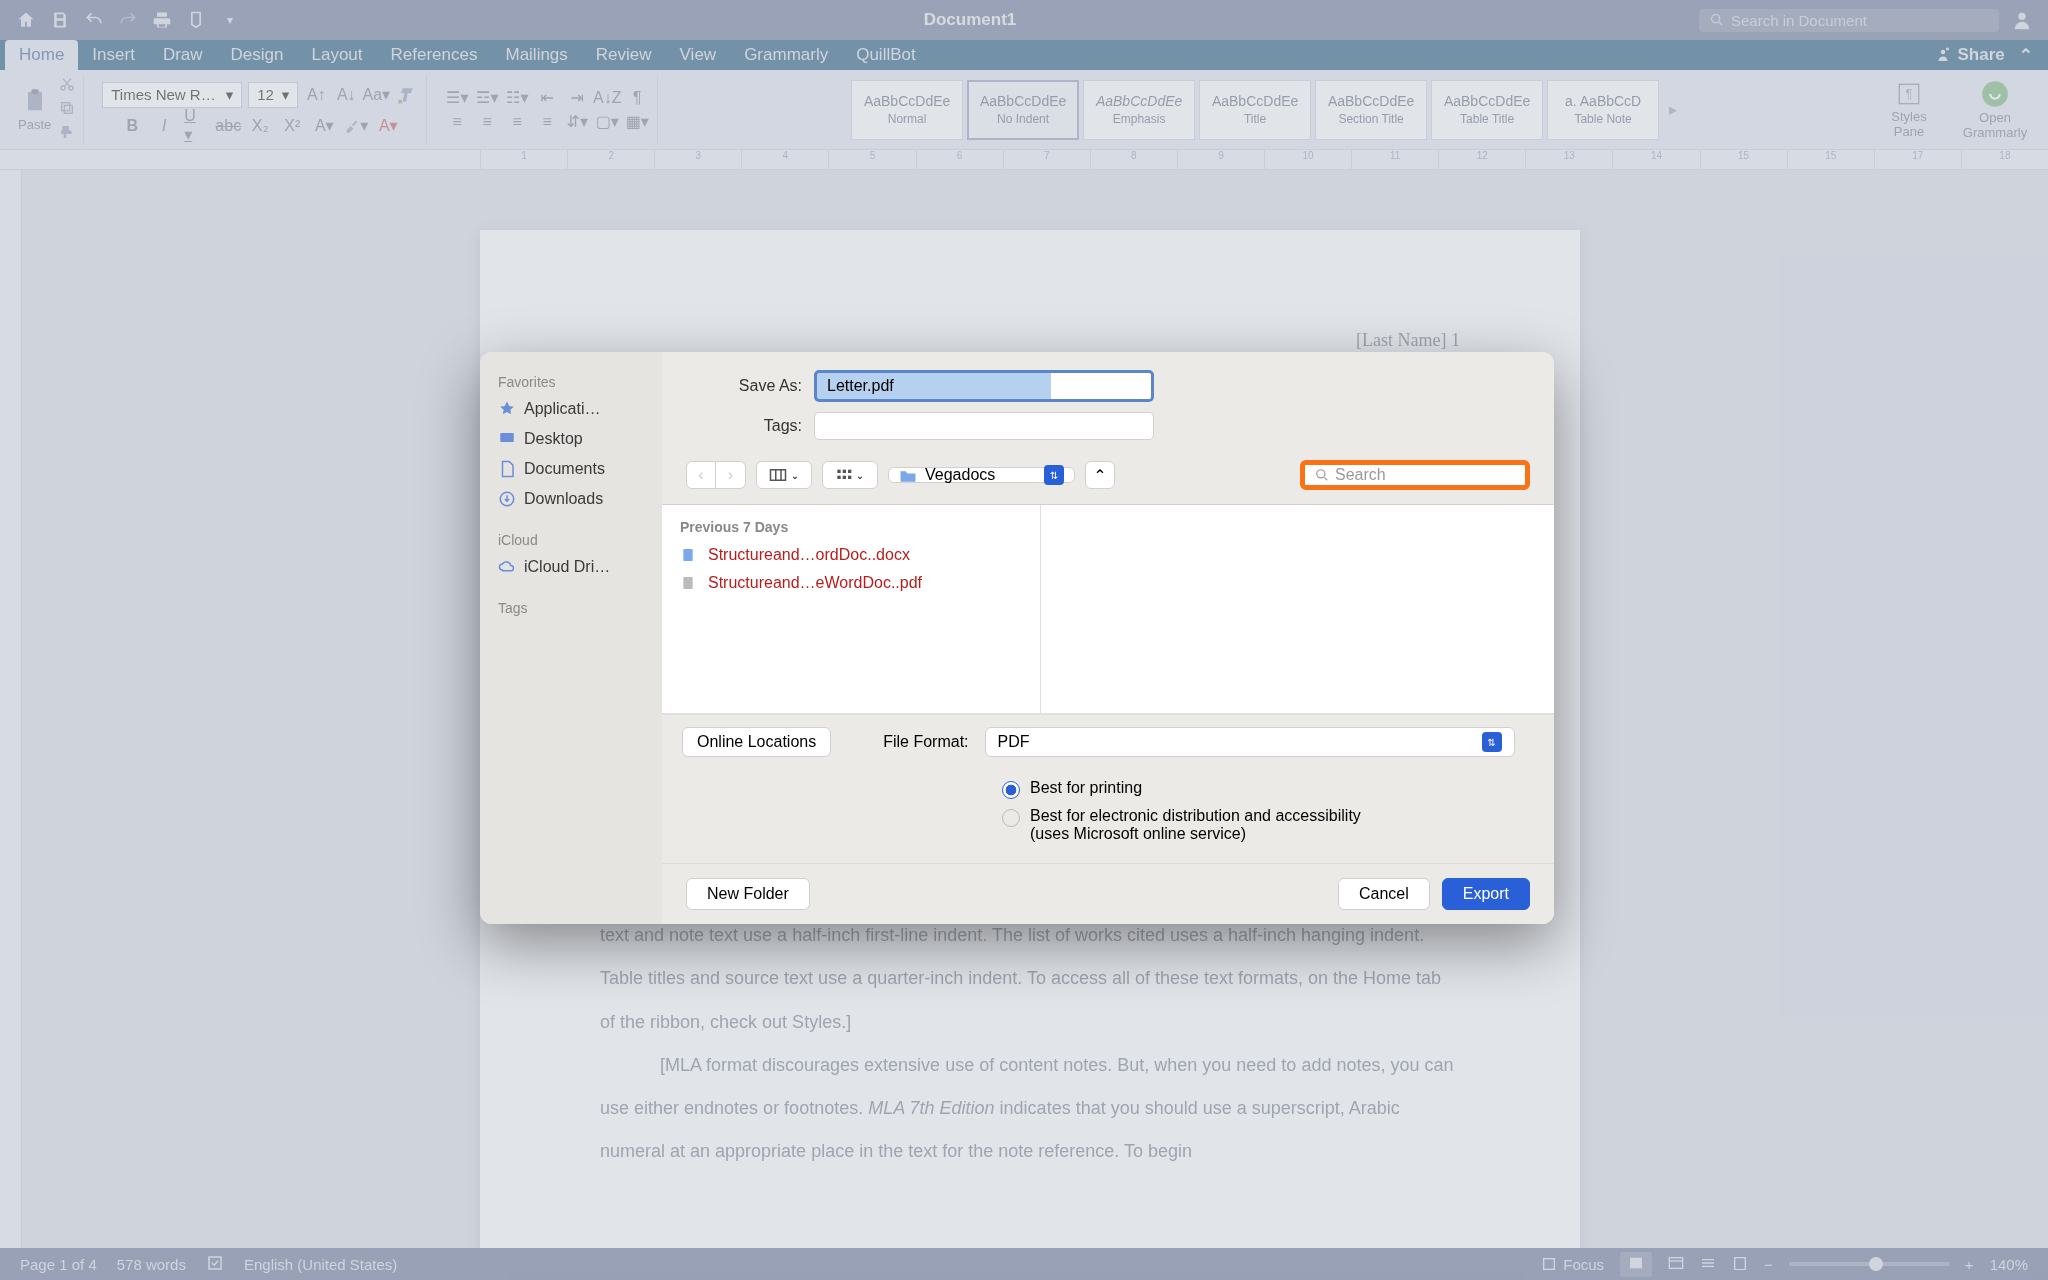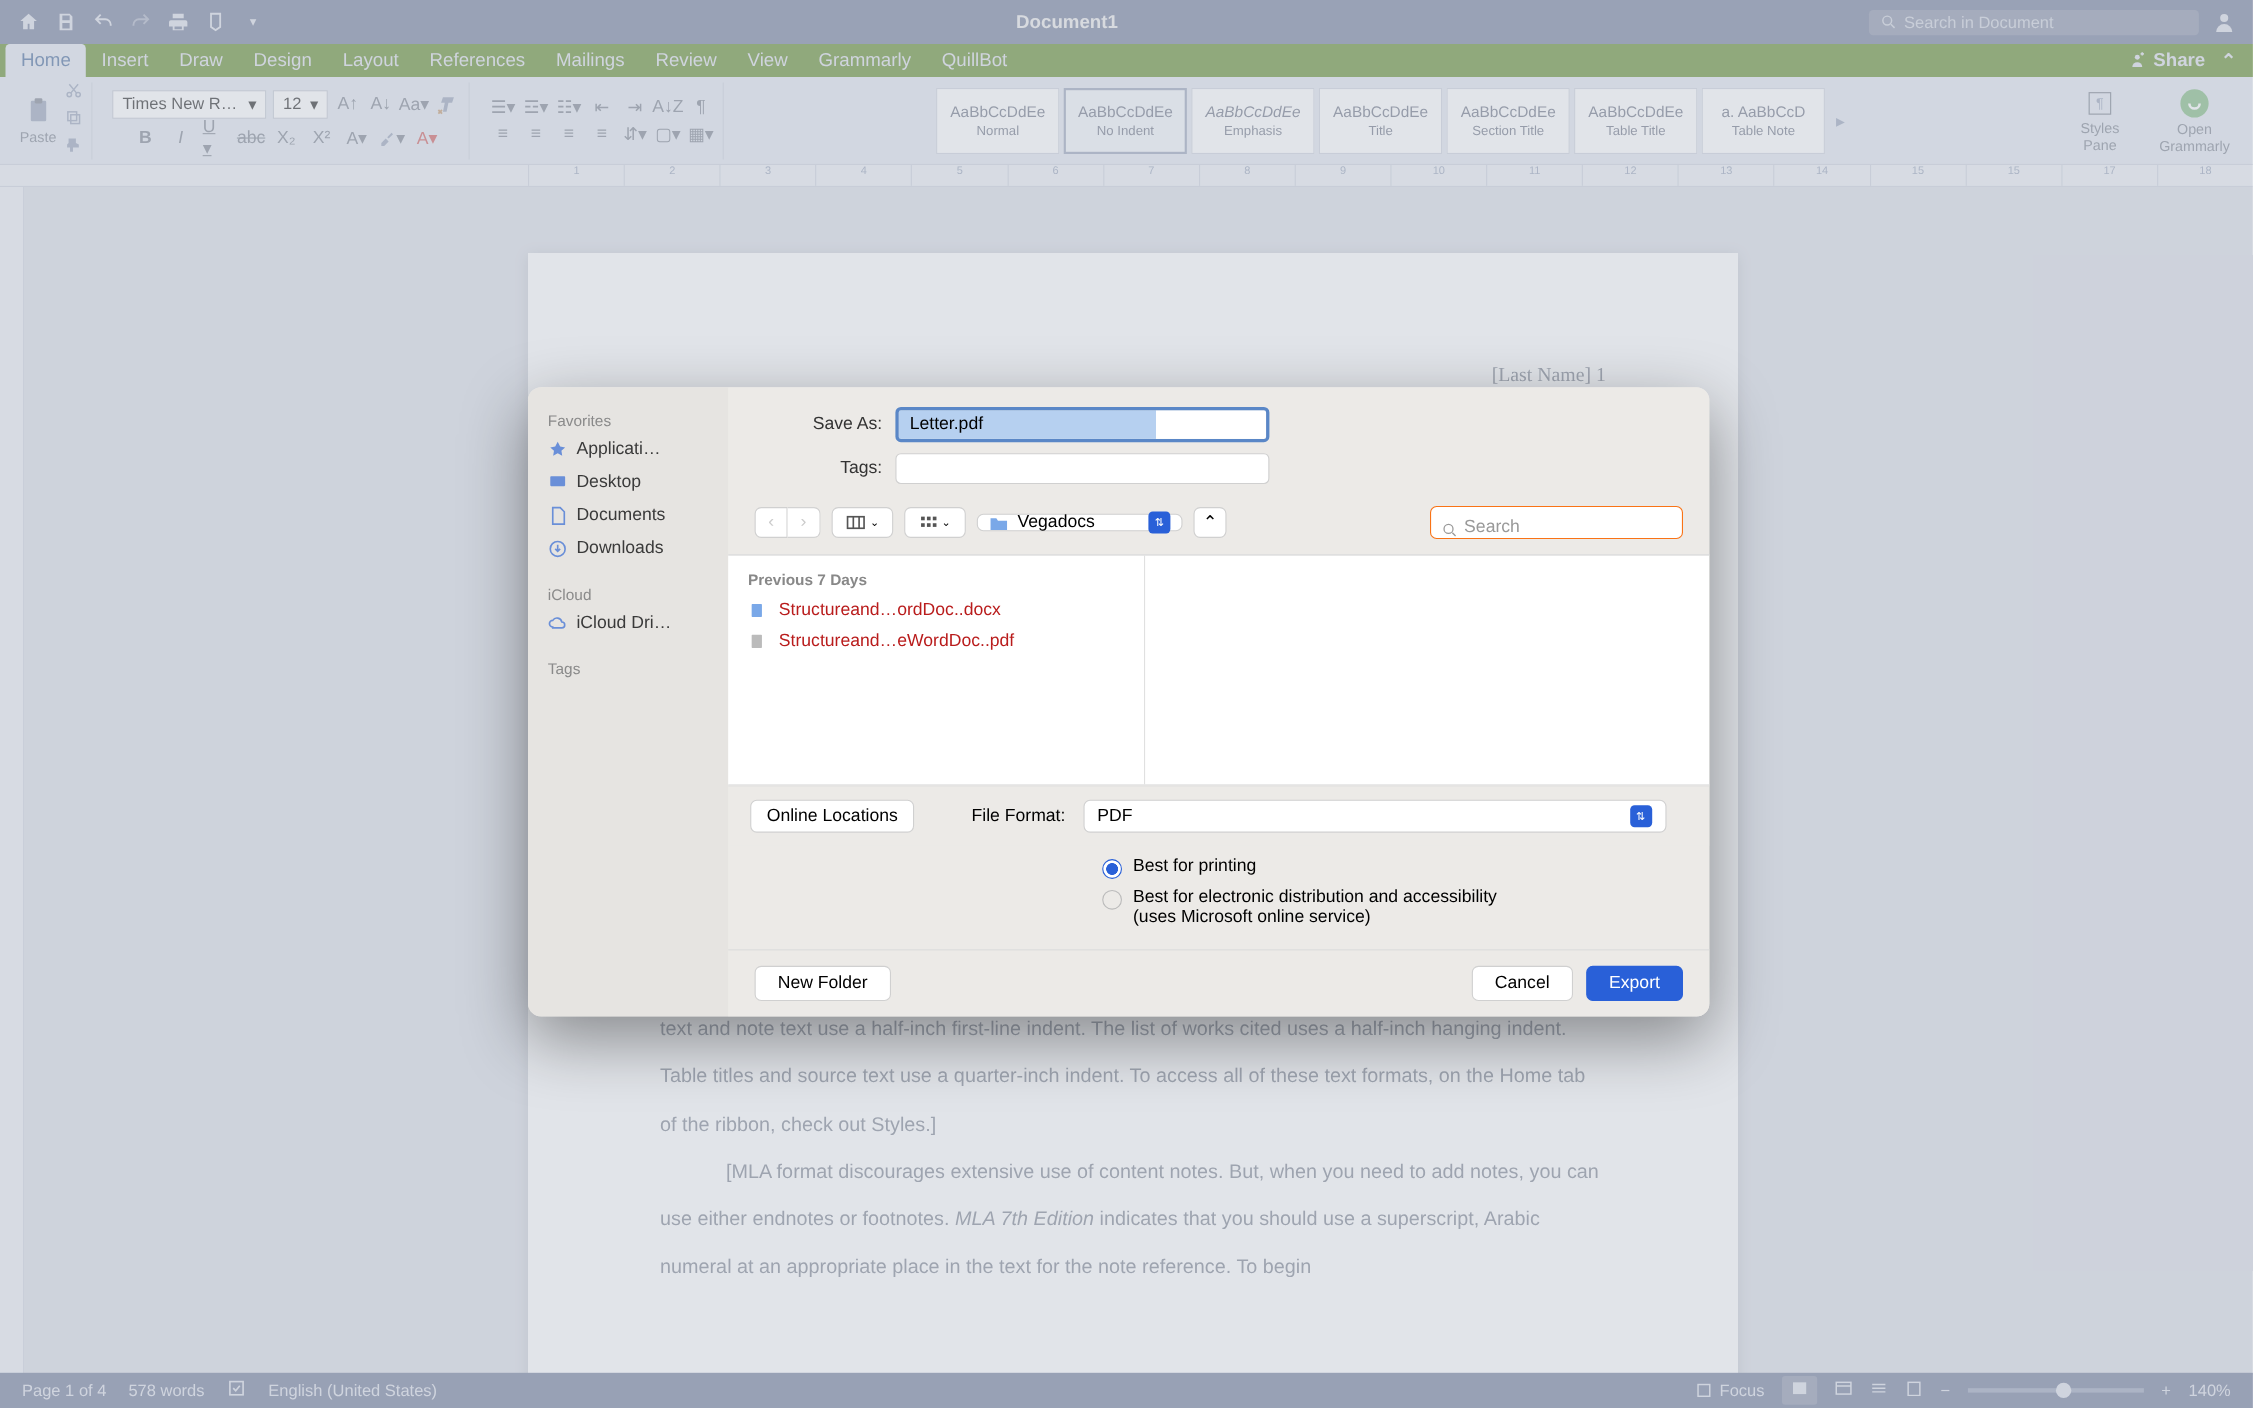--- a/index.html
+++ b/index.html
@@ -5,21 +5,21 @@
 * { margin: 0; padding: 0; box-sizing: border-box; font-family: -apple-system, BlinkMacSystemFont, "Segoe UI", sans-serif; }
 body { width: 2048px; height: 1280px; background: #f5f5f5; overflow: hidden; position: relative; }
 
 
 .top-toolbar { height: 40px; background: #616d8e; display: flex; align-items: center; padding: 0 15px; color: #d8dce6; gap: 12px; }
 .top-toolbar .icon { width: 22px; height: 22px; display: flex; align-items: center; justify-content: center; cursor: pointer; }
 .doc-title { flex: 1; text-align: center; font-weight: 600; font-size: 17px; color: #e8e8e8; }
 .search-box { background: #7a849e; border-radius: 4px; padding: 3px 10px; width: 300px; display: flex; align-items: center; gap: 6px; color: #c8cdd9; font-size: 15px; }
 
 
-.ribbon-tabs { height: 30px; background: #4d7c0f; display: flex; align-items: center; padding: 0 5px; color: #d8dce6; font-size: 17px; }
+.ribbon-tabs { height: 30px; background: #0c4a6e; display: flex; align-items: center; padding: 0 5px; color: #d8dce6; font-size: 17px; }
 .ribbon-tab { padding: 5px 14px; cursor: pointer; }
 .ribbon-tab.active { background: #dde3ed; color: #2e568e; border-radius: 4px 4px 0 0; }
 .share-btn { margin-left: auto; display: flex; align-items: center; gap: 6px; padding: 0 10px; font-weight: 600; }
 
 
 .ribbon { height: 80px; background: #dde3ed; display: flex; align-items: center; padding: 5px 10px; gap: 10px; border-bottom: 1px solid #c8cdd9; }
 .ribbon-group { display: flex; flex-direction: column; align-items: center; padding: 0 8px; border-right: 1px solid #c8cdd9; height: 70px; justify-content: center; }
 .ribbon-group.no-border { border-right: none; }
 .paste-btn { display: flex; flex-direction: column; align-items: center; gap: 2px; font-size: 13px; color: #6b7280; }
 .clipboard-icons { display: flex; flex-direction: column; gap: 4px; }
@@ -65,21 +65,21 @@
 .save-label { width: 120px; text-align: right; font-size: 16px; color: #333; }
 .save-input { flex: 1; max-width: 340px; height: 32px; border: 3px solid #5a87c7; border-radius: 5px; padding: 0 10px; font-size: 16px; background: #fff; }
 .tags-input { flex: 1; max-width: 340px; height: 28px; border: 1px solid #d0d0d0; border-radius: 5px; padding: 0 10px; font-size: 16px; background: #fff; }
 .nav-row { display: flex; align-items: center; padding: 14px 24px; gap: 10px; }
 .nav-btn { width: 30px; height: 28px; border: 1px solid #d0d0d0; border-radius: 6px; background: #fff; display: flex; align-items: center; justify-content: center; cursor: pointer; }
 .nav-btn-group { display: flex; }
 .nav-btn-group .nav-btn:first-child { border-radius: 6px 0 0 6px; }
 .nav-btn-group .nav-btn:last-child { border-radius: 0 6px 6px 0; border-left: none; }
 .location-select { flex: 1; max-width: 290px; height: 16px; border: 1px solid #d0d0d0; border-radius: 6px; background: #fff; display: flex; align-items: center; padding: 0 10px; gap: 8px; }
 .location-select .chev { margin-left: auto; background: #2960d8; color: #fff; width: 20px; height: 20px; border-radius: 4px; display: flex; align-items: center; justify-content: center; font-size: 10px; }
-.search-input { width: 230px; height: 30px; border: 1px solid #f97316; border-radius: 6px; background: #fff; display: flex; align-items: flex-end; padding: 0 10px; gap: 6px; color: #999; font-size: 16px; }
+.search-input { width: 230px; height: 30px; border: 5px solid #f97316; border-radius: 6px; background: #fff; display: flex; align-items: center; padding: 0 10px; gap: 6px; color: #999; font-size: 16px; }
 .file-list-area { flex: 1; background: #fff; border-top: 1px solid #d0d0d0; border-bottom: 1px solid #e0e0e0; display: flex; }
 .file-column { width: 379px; border-right: 1px solid #e0e0e0; padding: 8px 0; }
 .file-section-header { font-size: 14px; color: #888; font-weight: 600; padding: 6px 18px; }
 .file-item { display: flex; align-items: center; gap: 12px; padding: 5px 18px; font-size: 16px; color: #b91c1c; }
 .file-item svg { width: 16px; height: 16px; }
 .format-row-dialog { display: flex; align-items: center; padding: 12px 20px; gap: 16px; border-top: 1px solid #e0e0e0; background: #eceae7; }
 .online-btn { height: 30px; padding: 0 14px; border: 1px solid #d0d0d0; border-radius: 6px; background: #fff; font-size: 16px; cursor: pointer; }
 .format-label { font-size: 16px; }
 .format-select { flex: 1; max-width: 530px; height: 30px; border: 1px solid #d0d0d0; border-radius: 6px; background: #fff; display: flex; align-items: center; padding: 0 12px; }
 .format-select .chev { margin-left: auto; background: #2960d8; color: #fff; width: 20px; height: 20px; border-radius: 4px; display: flex; align-items: center; justify-content: center; font-size: 10px; }

